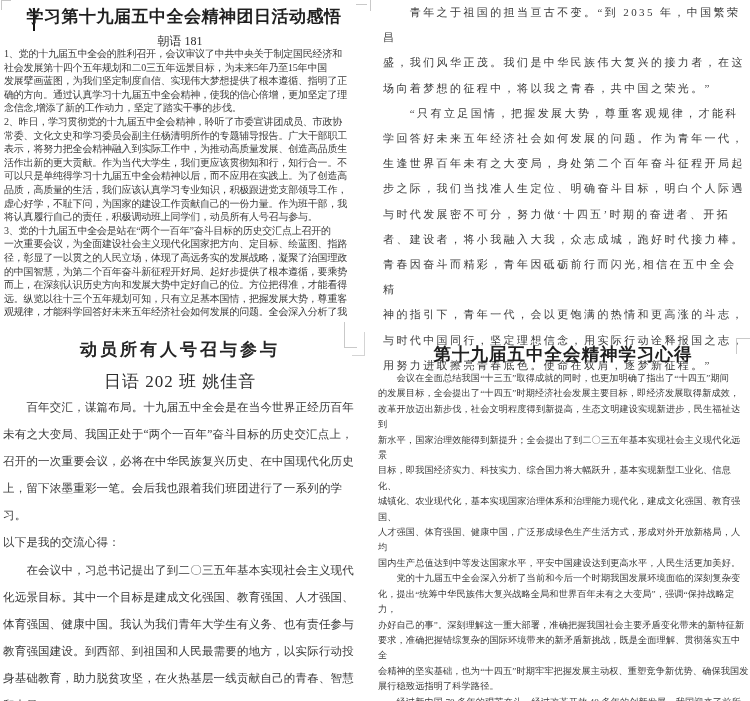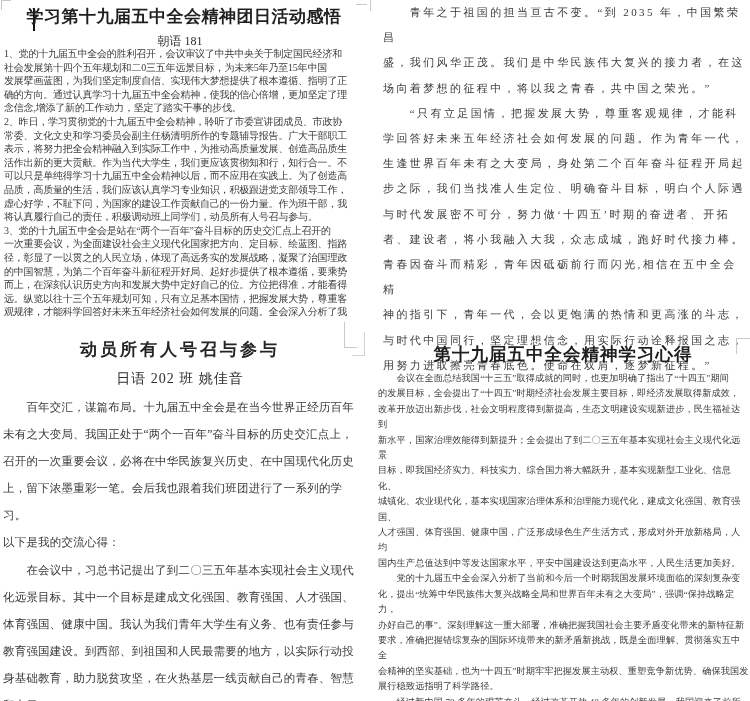--- a/index.html
+++ b/index.html
@@ -37,21 +37,21 @@
 
   
   .e2-title{
     position:absolute;top:338px;left:0;width:100%;
     margin:0;text-align:center;
     font-size:17px;font-weight:bold;color:#242424;
     letter-spacing:3px;
   }
   .e2-byline{
     position:absolute;top:370px;left:0;width:100%;
-    text-align:center;font-size:14px;color:#2e2e2e;letter-spacing:1px;
+    text-align:center;font-size:17px;color:#2e2e2e;letter-spacing:1px;
   }
   .e2-body{
     position:absolute;top:394px;left:3px;width:356px;
     font-size:11.5px;line-height:27.1px;letter-spacing:0.2px;
     white-space:pre-line;color:#383838;
   }
 
   
   .e3-body{
     position:absolute;top:0px;left:7px;width:366px;

